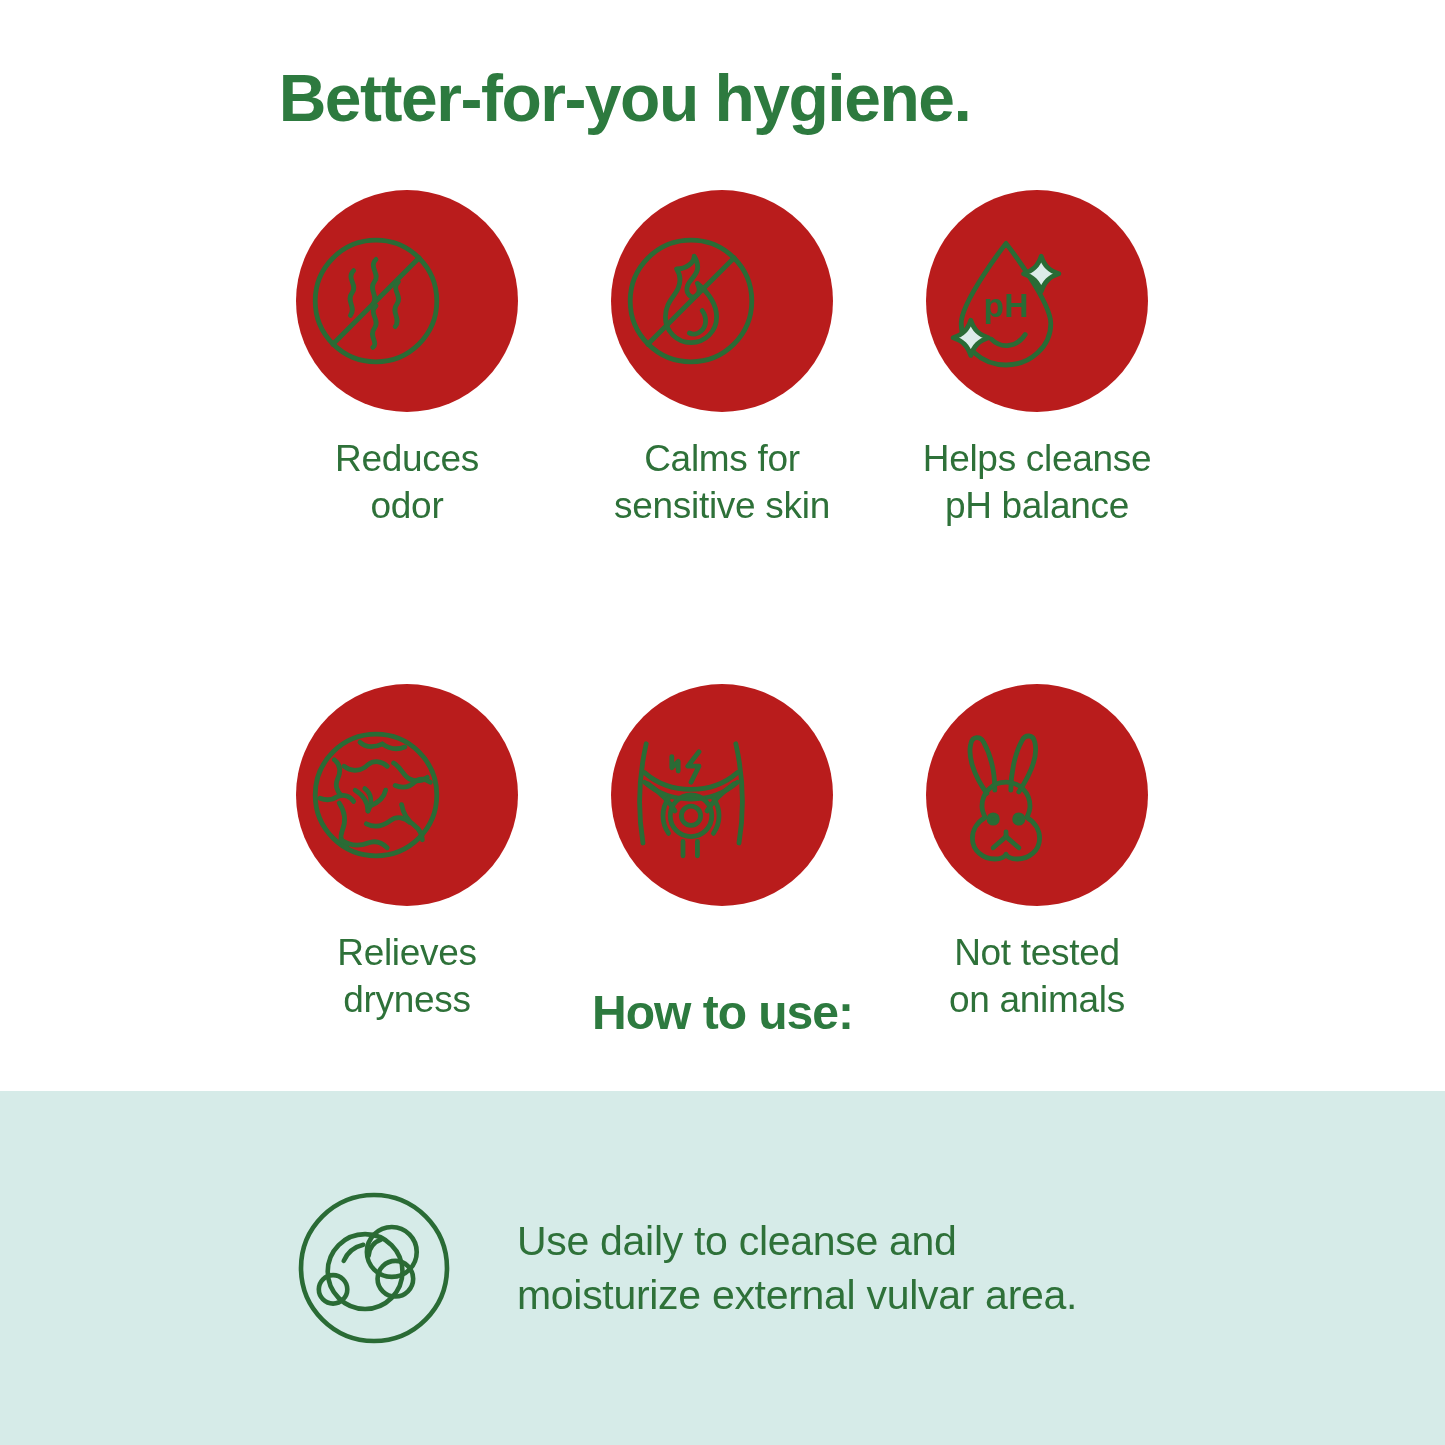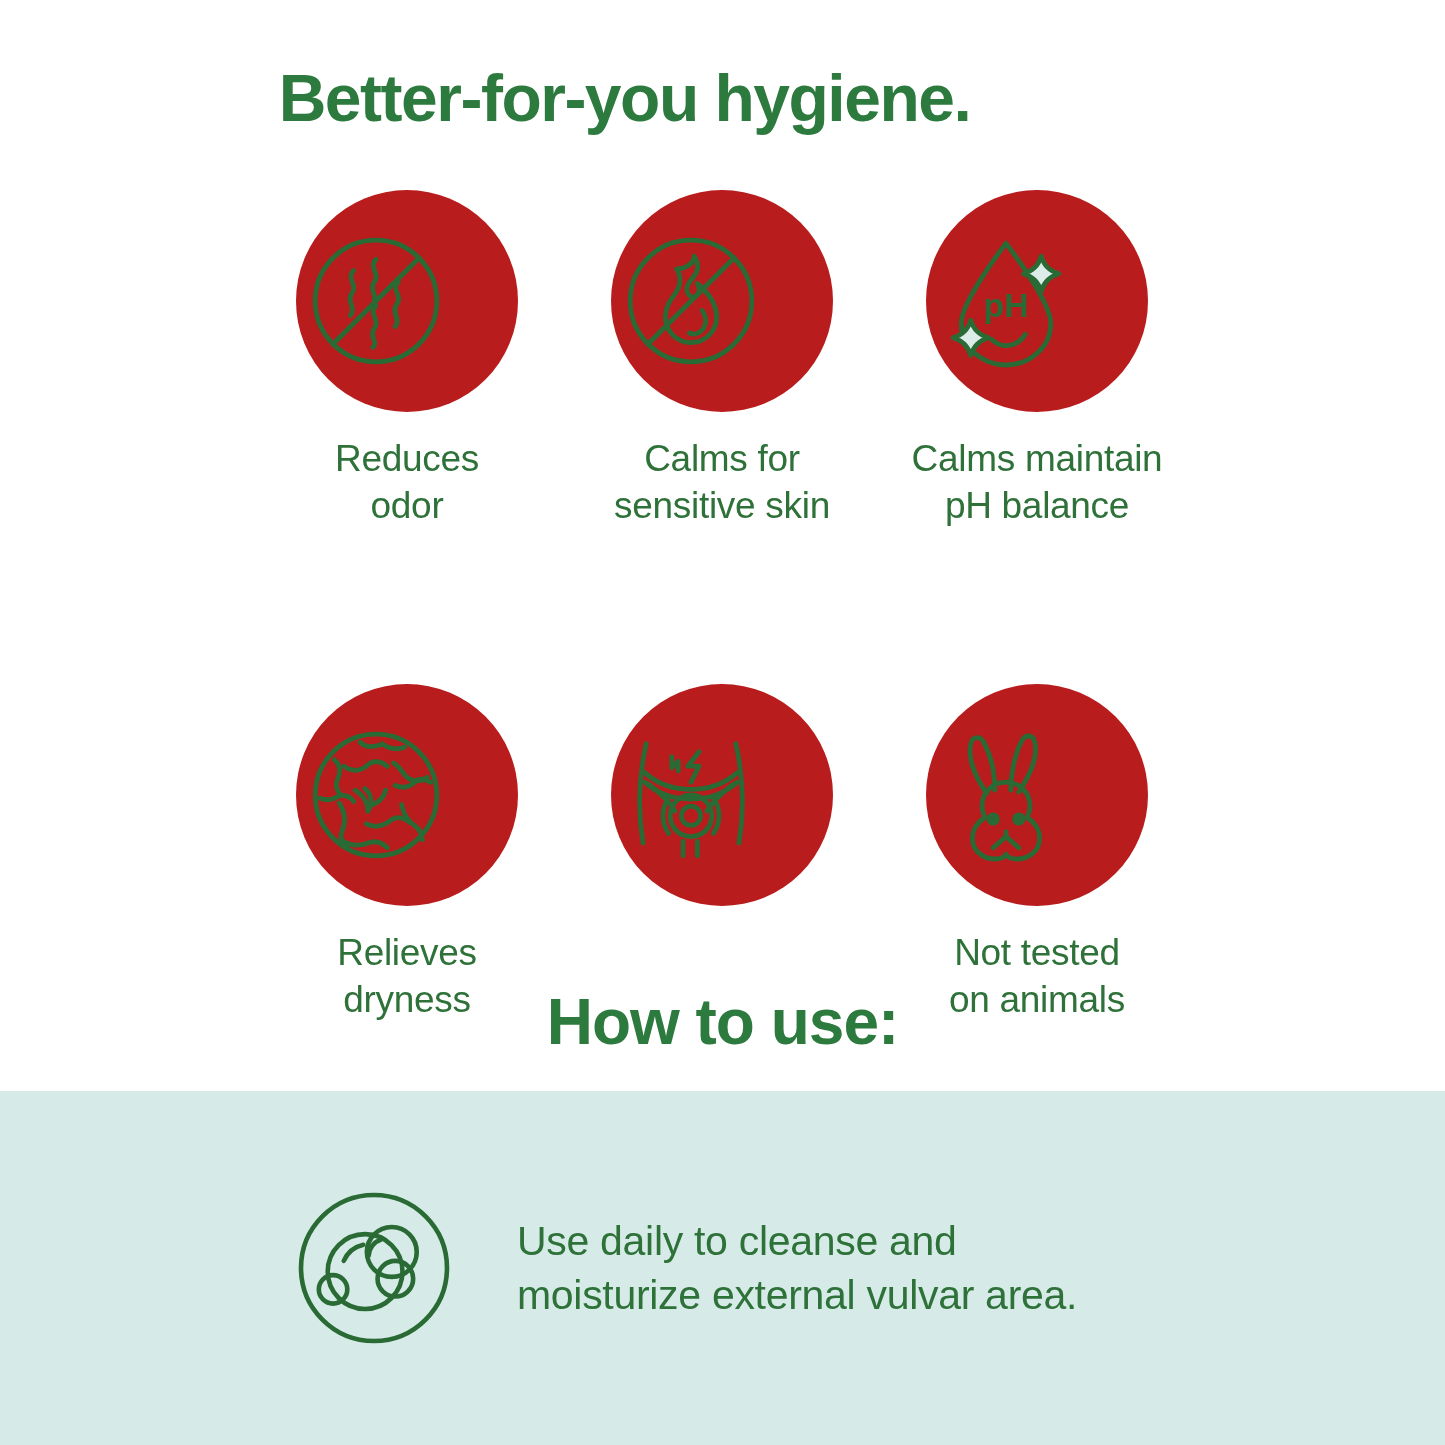--- a/index.html
+++ b/index.html
@@ -77,21 +77,21 @@
     letter-spacing: -0.3px;
   }
 
   
   .howto-heading {
     position: absolute;
     top: 985px;
     left: 0;
     width: 1445px;
     text-align: center;
-    font-size: 64px;
+    font-size: 48px;
     font-weight: bold;
     letter-spacing: -1px;
     color: #2d7a3f;
   }
 
   
   .usage-panel {
     position: absolute;
     left: 0;
     top: 1091px;
@@ -161,21 +161,21 @@
       <div class="benefit-item">
         <div class="icon-circle">
           <svg width="160" height="160" viewBox="0 0 100 100" fill="none" stroke="#2a6b35" stroke-width="3" stroke-linecap="round" stroke-linejoin="round">
             <path d="M50 14 C50 14 22 50 22 64 a28 26 0 0 0 56 0 C78 50 50 14 50 14z"></path>
             <path d="M41 74 c6 6 16 5 21 -3"></path>
             <path d="M72 22 c2 6 5 9 11 11 c-6 2 -9 5 -11 11 c-2 -6 -5 -9 -11 -11 c6 -2 9 -5 11 -11z" fill="#dcece9"></path>
             <path d="M28 62 c2 6 5 9 11 11 c-6 2 -9 5 -11 11 c-2 -6 -5 -9 -11 -11 c6 -2 9 -5 11 -11z" fill="#dcece9"></path>
             <text x="50" y="60" text-anchor="middle" font-family="'Liberation Sans', sans-serif" font-size="21" font-weight="bold" fill="#2a6b35" stroke="none">pH</text>
           </svg>
         </div>
-        <div class="benefit-label">Calms maintain
+        <div class="benefit-label">Helps cleanse
 pH balance</div>
       </div>
 
     </div>
 
     <div class="benefit-row row-two">
 
       <div class="benefit-item">
         <div class="icon-circle">
           <svg width="160" height="160" viewBox="0 0 100 100" fill="none" stroke="#2a6b35" stroke-width="3" stroke-linecap="round" stroke-linejoin="round">

